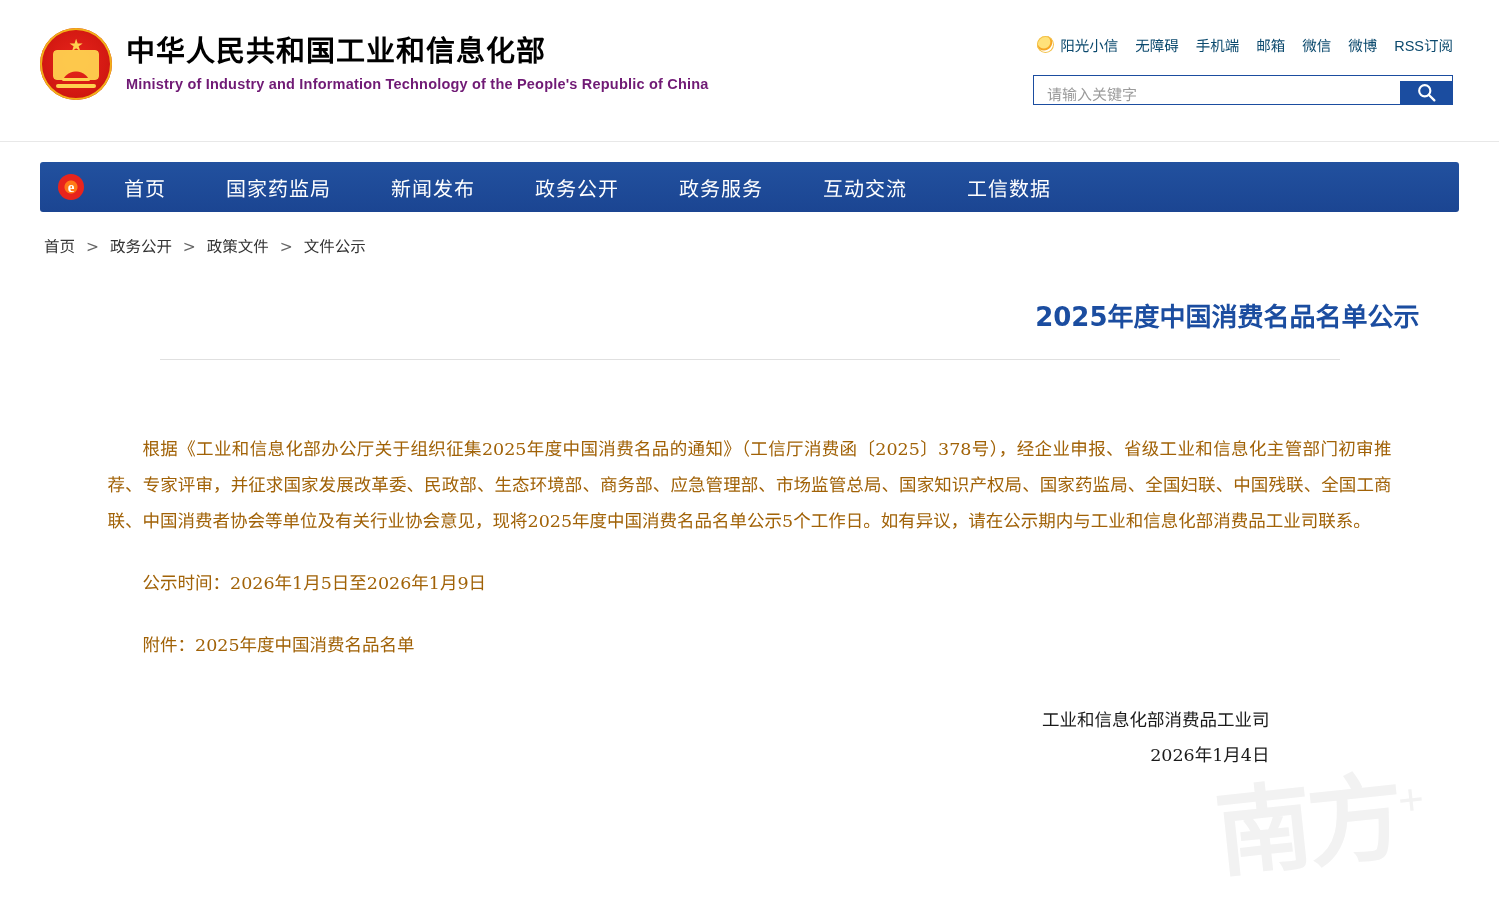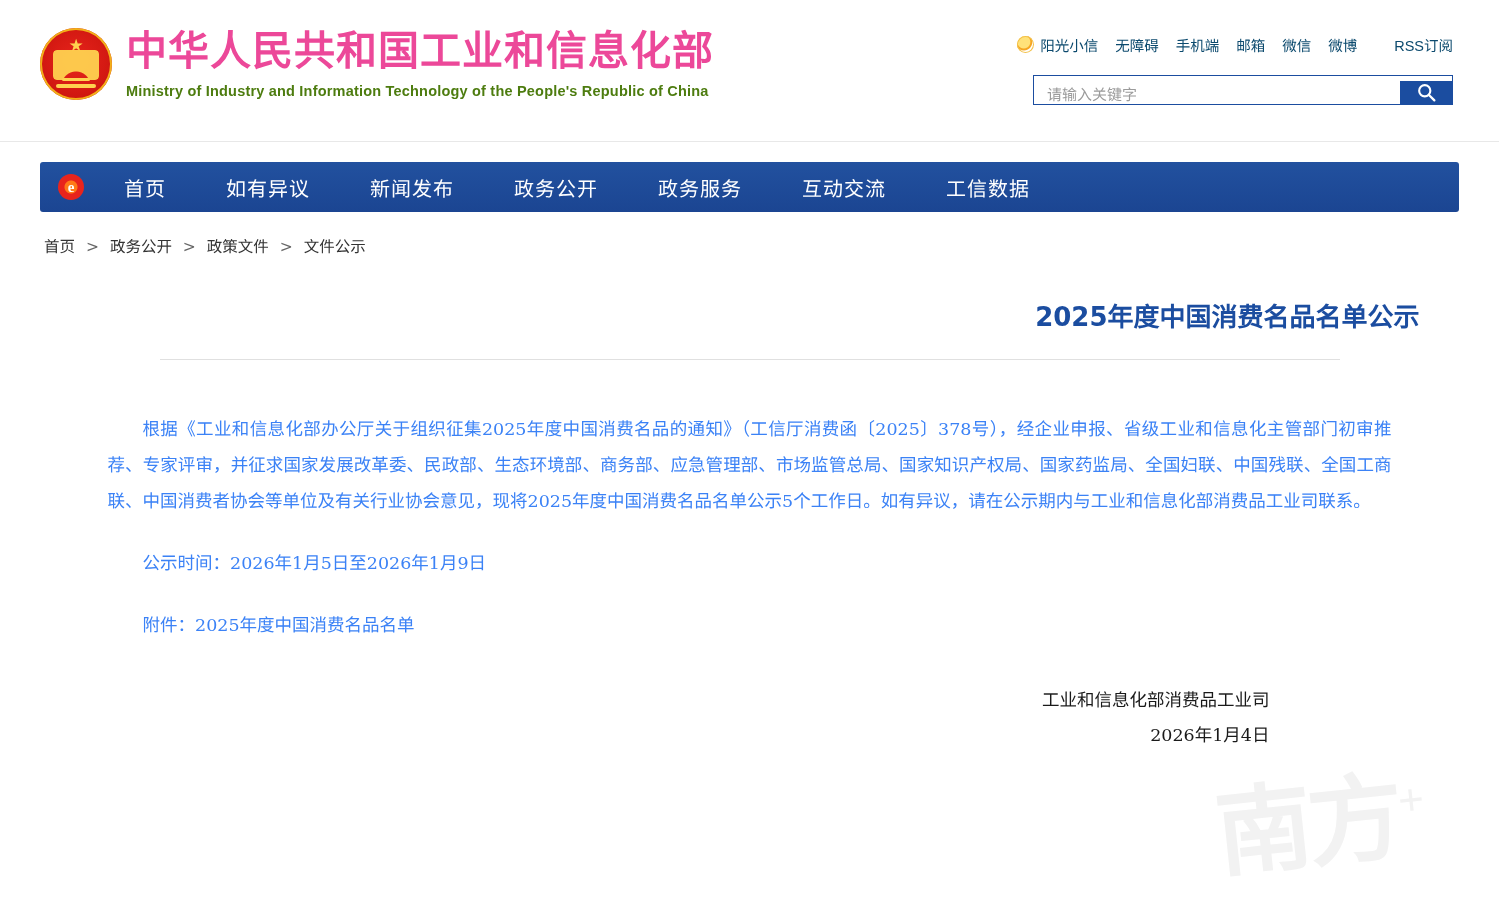--- a/index.html
+++ b/index.html
@@ -51,31 +51,31 @@
     position:absolute; left:50%; bottom:12px; transform:translateX(-50%);
     width:40px; height:4px; background:#ffd14f; border-radius:2px;
   }
   .emblem .bar2 {
     position:absolute; left:50%; bottom:19px; transform:translateX(-50%);
     width:28px; height:3px; background:#ffd14f; border-radius:2px;
   }
   .title-zh {
     font-family: "DejaVu Sans", sans-serif;
     font-weight: bold;
-    font-size: 41px;
-    color: #ec4899;
+    font-size: 29px;
+    color: #000000;
     letter-spacing: 1px;
     line-height: 1.1;
     white-space: nowrap;
   }
   .title-en {
     font-family: "Liberation Sans", sans-serif;
     font-weight: bold;
     font-size: 14.5px;
-    color: #4d7c0f;
+    color: #701a75;
     margin-top: 8px;
     letter-spacing: .2px;
     white-space: nowrap;
   }
 
   
   .toplinks {
     position: absolute;
     right: 46px; top: 34px;
     display: flex; align-items: center;
@@ -87,21 +87,21 @@
     background: radial-gradient(circle at 40% 35%, #ffe27a 0 6px, #f5a623 7px 8px, #ffffff 9px);
     box-shadow: 0 0 0 1px #f3c14a inset;
     margin-right: 6px;
     position: relative;
     flex: 0 0 auto;
   }
   .toplinks a {
     color: #0c4a6e; text-decoration: none;
     margin-right: 17px; white-space: nowrap;
   }
-  .toplinks a:last-child { margin-right: 0; margin-left: 20px; }
+  .toplinks a:last-child { margin-right: 0; }
 
   
   .searchbox {
     position: absolute;
     right: 46px; top: 75px;
     width: 420px; height: 30px;
     border: 1px solid #1b4da0;
     display: flex; align-items: flex-end;
     background: #fff;
   }
@@ -180,24 +180,24 @@
   .meta {
     text-align:center;
     color: #8a8a8a;
     font-size: 14.5px;
     padding: 22px 0 0 0;
     font-family: "DejaVu Sans", sans-serif;
   }
   .meta .gap { display:inline-block; width: 38px; }
 
   .body-text {
-    margin: 52px 28px 0 28px;
+    margin: 72px 28px 0 28px;
     font-family: "DejaVu Serif", "Liberation Serif", serif;
     font-size: 17.5px;
-    color: #3b82f6;
+    color: #a16207;
     line-height: 2.05;
   }
   .body-text p { margin: 0 0 26px 0; }
   .body-text p.indent { text-indent: 2em; text-align: justify; }
   .sign {
     margin: 40px 150px 0 0;
     text-align: right;
     font-family: "DejaVu Serif", "Liberation Serif", serif;
     font-size: 17.5px;
     color: #1a1a1a;
@@ -259,21 +259,21 @@
         </svg>
       </button>
     </div>
   </div>
 
   <div class="nav">
     <div class="navlogo">
       <span class="e">e</span>
     </div>
     <a href="#">首页</a>
-    <a href="#">如有异议</a>
+    <a href="#">国家药监局</a>
     <a href="#">新闻发布</a>
     <a href="#">政务公开</a>
     <a href="#">政务服务</a>
     <a href="#">互动交流</a>
     <a href="#">工信数据</a>
   </div>
 
   <div class="crumb">
     <a href="#">首页</a>
     <span class="sep">&gt;</span>

